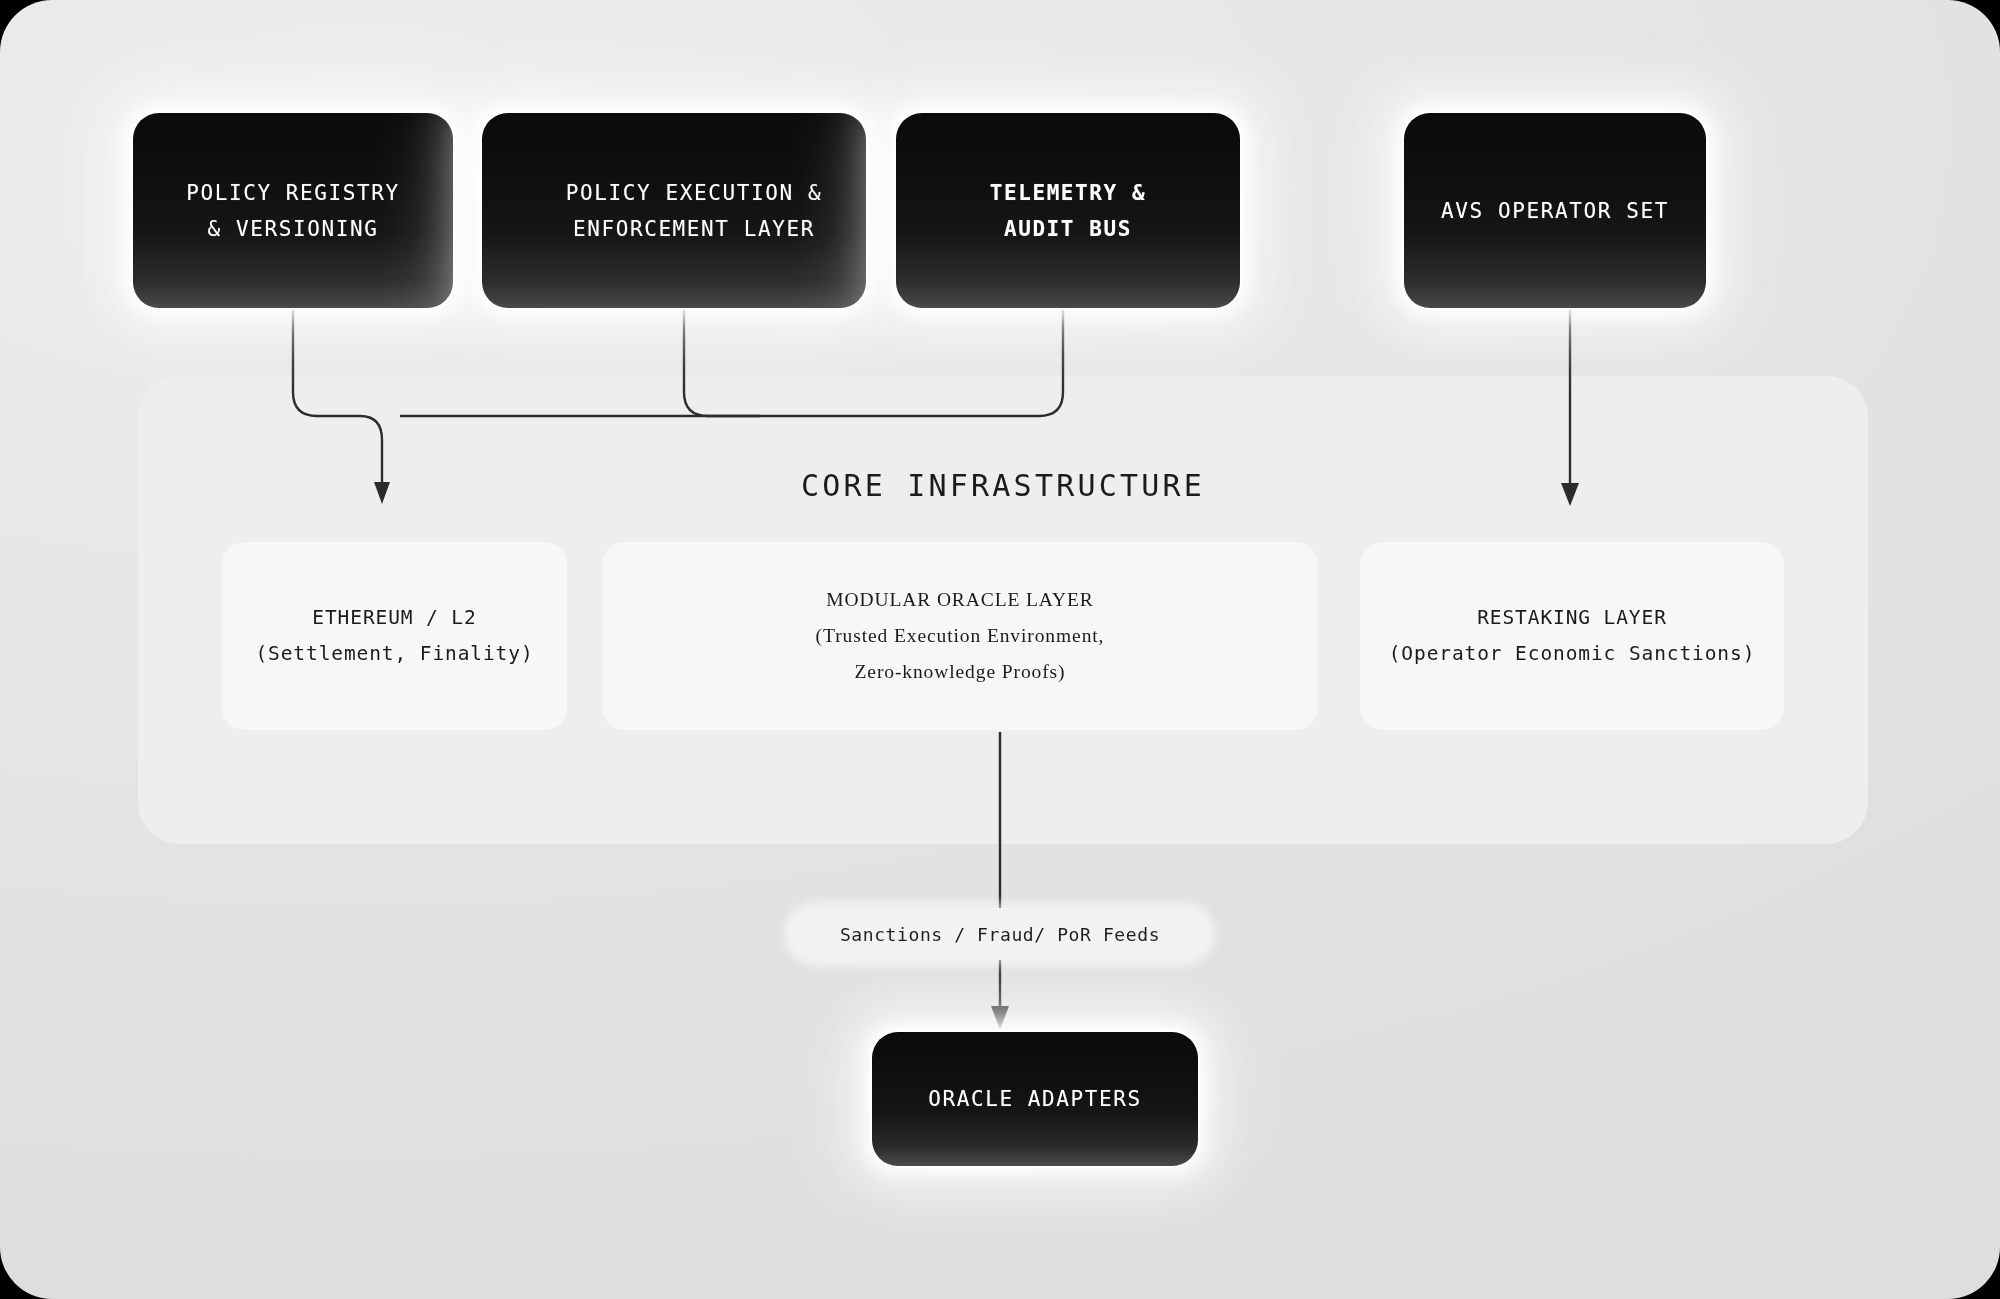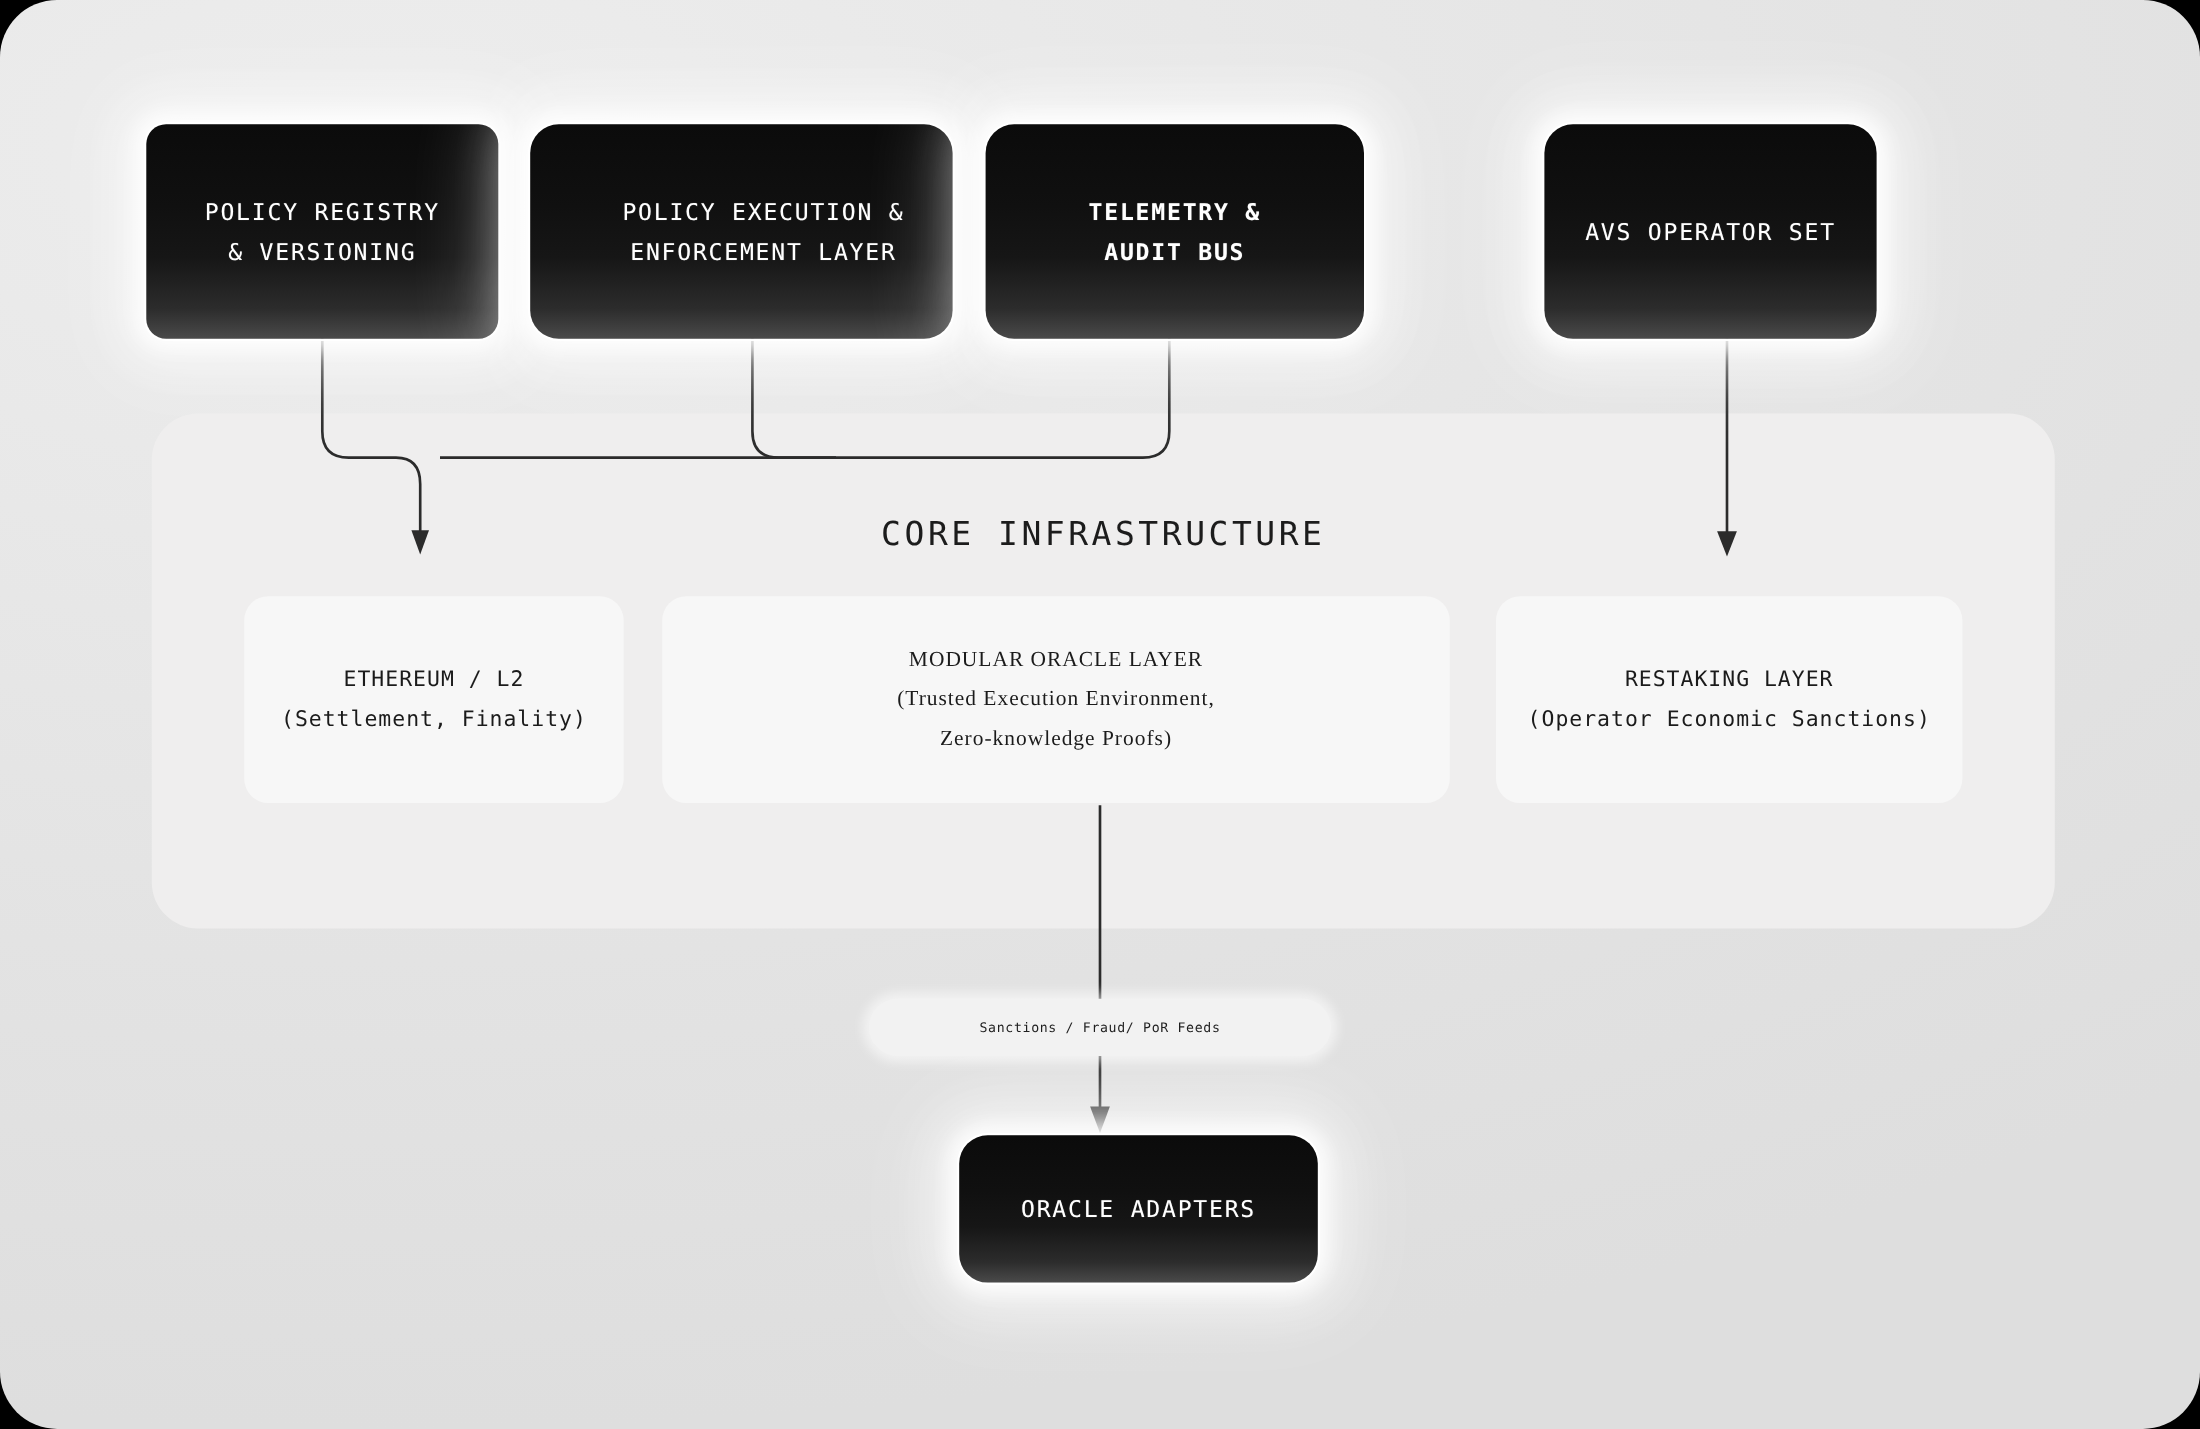--- a/index.html
+++ b/index.html
@@ -98,21 +98,21 @@
     border-radius: 999px;
     background: #f2f2f2;
     display: flex;
     align-items: center;
     justify-content: center;
     z-index: 7;
     box-shadow: 0 0 10px 6px rgba(255,255,255,0.55);
   }
   #feeds-pill .label {
     color: #1f1f1f;
-    font-size: 12px;
+    font-size: 18px;
     letter-spacing: 0.6px;
     white-space: pre;
   }
 
   
   #wires {
     position: absolute;
     left: 0; top: 0;
     width: 2000px; height: 1299px;
     z-index: 5;
@@ -162,21 +162,21 @@
       <path class="wire" d="M 360 416 Q 382 416 382 440 L 382 490"></path>
       <polygon class="wirehead" points="382,504 374,482 390,482"></polygon>
 
       <path class="wire" d="M 1570 308 L 1570 490"></path>
       <polygon class="wirehead" points="1570,506 1561,483 1579,483"></polygon>
 
       <path class="wire" d="M 1000 732 L 1000 1014"></path>
       <polygon class="wirehead" points="1000,1030 991,1006 1009,1006"></polygon>
     </svg>
 
-    <div class="dark-card" style="left:133px; top:113px; width:320px; height:195px;border-radius:18px;">
+    <div class="dark-card" style="left:133px; top:113px; width:320px; height:195px;">
       <div class="label">POLICY REGISTRY
 &amp; VERSIONING</div>
     </div>
 
     <div class="dark-card" style="left:482px; top:113px; width:344px; height:195px;padding-left:40px;">
       <div class="label">POLICY EXECUTION &amp;
 ENFORCEMENT LAYER</div>
     </div>
 
     <div class="dark-card" style="left:896px; top:113px; width:344px; height:195px;font-weight:bold;">

